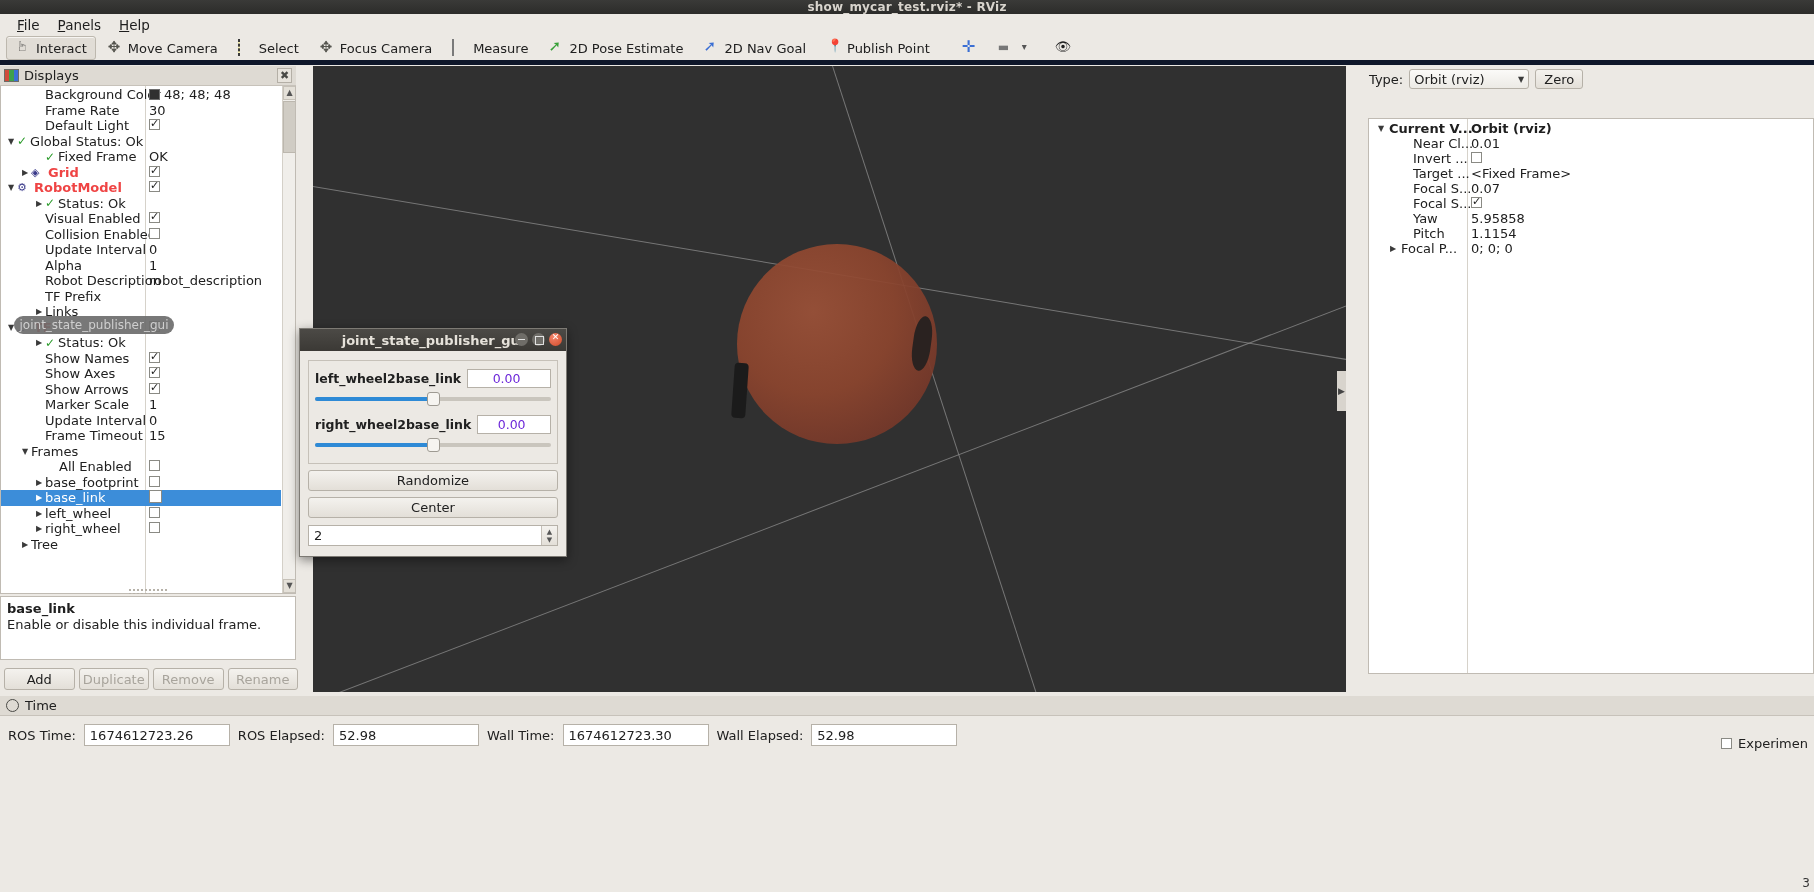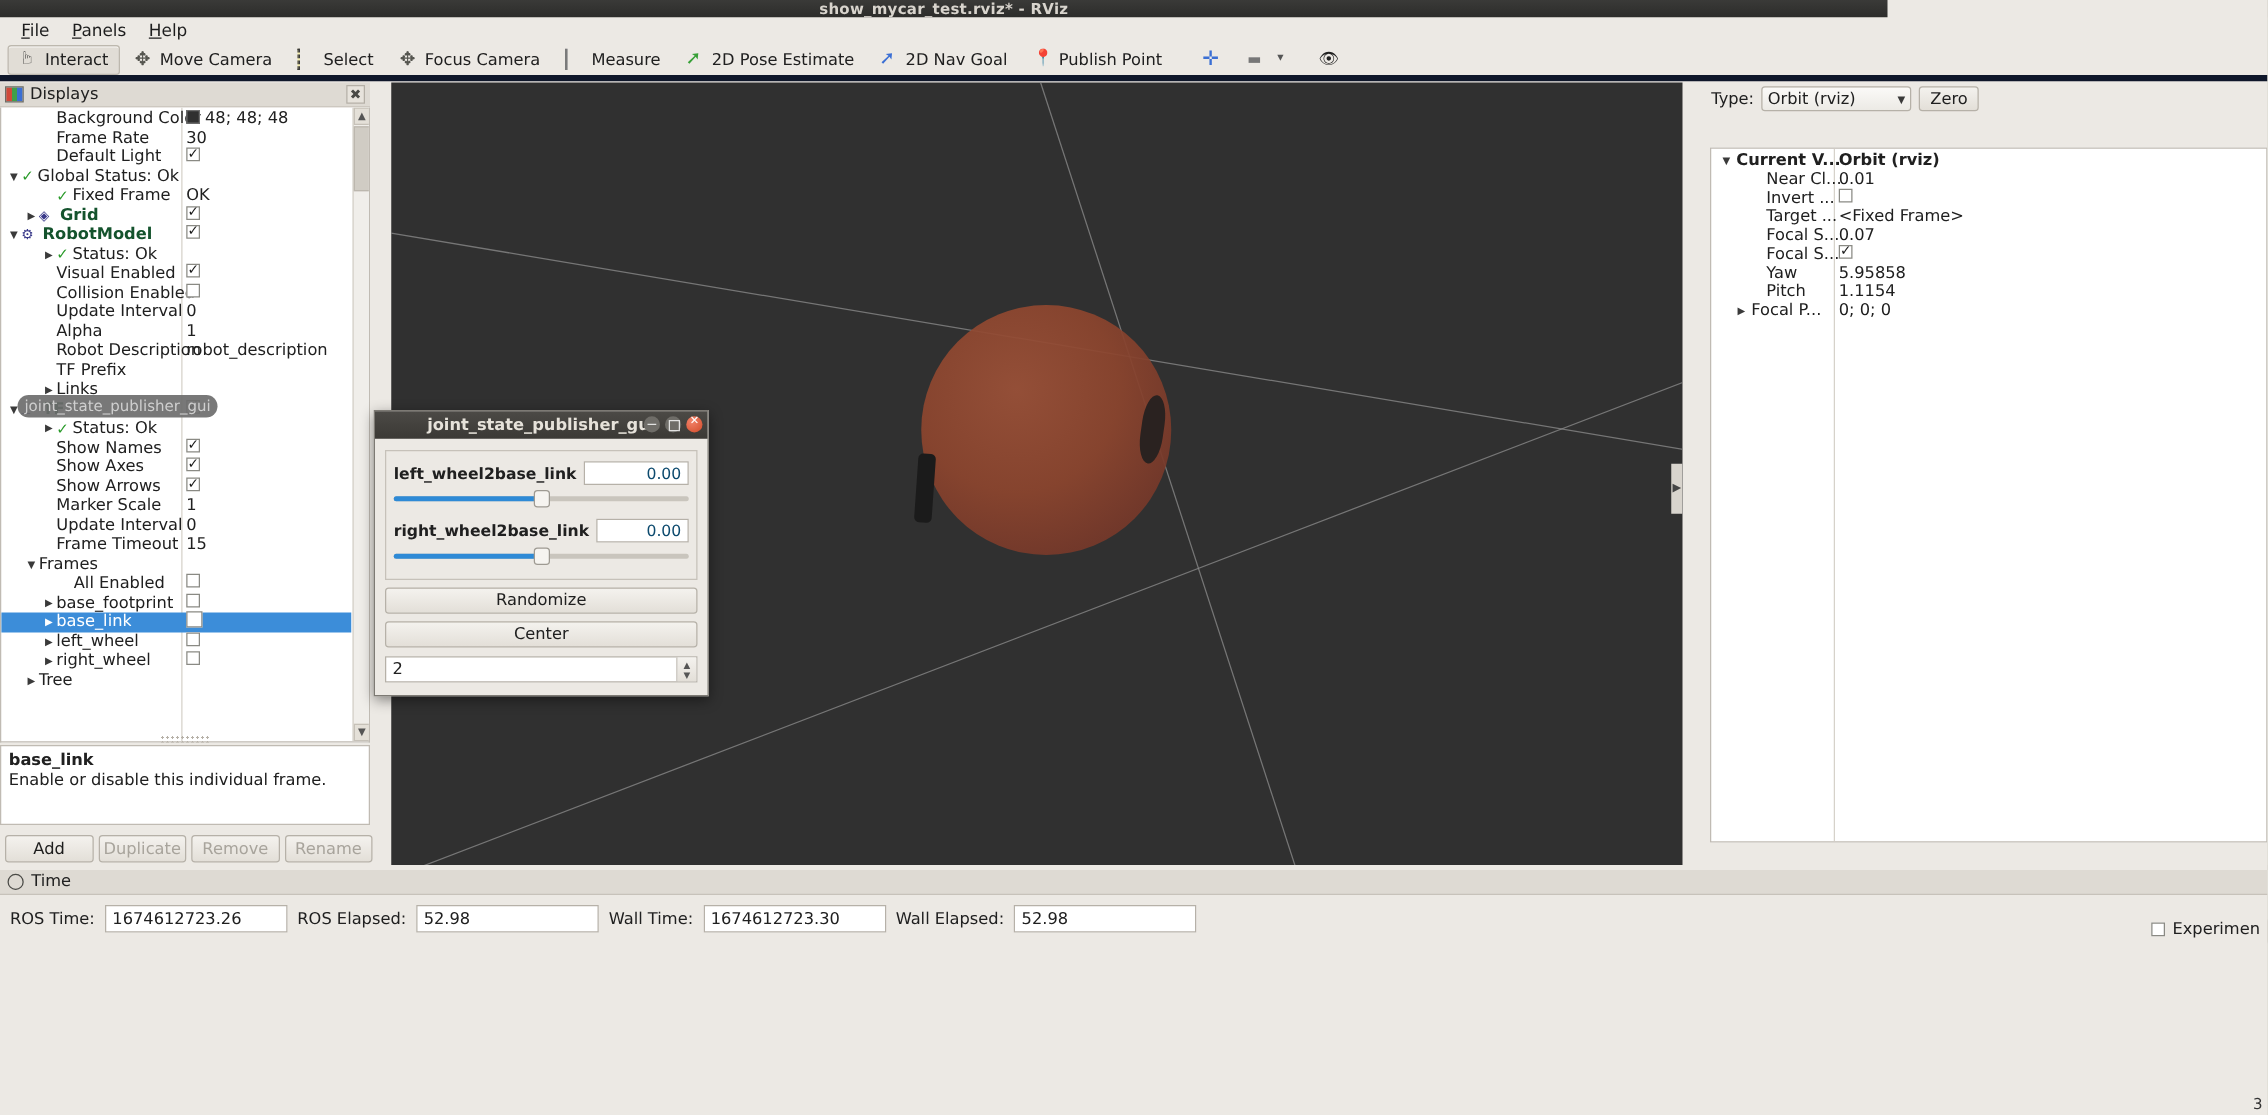--- a/index.html
+++ b/index.html
@@ -9,21 +9,21 @@
     overflow: hidden;
     font-family: "DejaVu Sans", "Liberation Sans", sans-serif;
     font-size: 13px;
     color: #202020;
     background: #d6d2ca;
   }
   #app { position: relative; width: 1814px; height: 892px; background: #ece9e4; }
 
   
   .titlebar {
-    position: absolute; left: 0; top: 0; width: 1510px; height: 14px;
+    position: absolute; left: 0; top: 0; width: 1814px; height: 14px;
     background: linear-gradient(#3a3a38, #2c2c2a);
     color: #d8d4cd; font-size: 12px; text-align: center;
     line-height: 14px; overflow: hidden;
   }
   .titlebar .ttxt { font-weight: bold; letter-spacing: .2px; }
 
   
   .menubar {
     position: absolute; left: 0; top: 14px; width: 1814px; height: 22px;
     background: #ece9e4; display: flex; align-items: center; padding-left: 8px;
@@ -87,21 +87,21 @@
 
   .trow {
     position: relative; display: flex; align-items: center;
     height: 15.5px; font-size: 13px; padding-left: 0;
   }
   .trow.sel { background: #3c8dd9; color: #fff; }
   .trow .arrow { width: 12px; text-align: center; font-size: 8px; color: #3a3a3a; flex:0 0 12px;}
   .trow.sel .arrow { color: #fff; }
   .trow .tname { white-space: nowrap; overflow: hidden; }
   .trow .tval { position: absolute; left: 148px; white-space: nowrap; }
-  .tname.link { color: #14532d; font-weight: bold; text-align: right; }
+  .tname.link { color: #ef4444; font-weight: bold; text-align: right; }
   .check { width: 11px; height: 11px; border: 1px solid #8a8a84; background: #fff; display:inline-block; position:relative;}
   .check.on::after { content: "✓"; position: absolute; left: 0px; top: -3px; font-size: 11px; color: #1a1a1a; }
   .chk-mark { color: #2a9b2a; font-weight: bold; font-size: 12px; margin-right:3px;}
   .colorbox { width: 11px; height: 11px; background: #303030; border: 1px solid #6d6d6d; display:inline-block; vertical-align: -1px; margin-right: 4px;}
   .vline { position: absolute; left: 144px; top: 0; bottom: 0; width: 1px; background: #d6d2ca; }
 
   .tip-bubble {
     position: absolute; left: 13px; top: 230px; width: 160px; height: 18px;
     background: rgba(108,108,108,.92); border-radius: 9px;
     color: #cfcfcf; font-size: 12px; text-align: center; line-height: 18px;
@@ -169,22 +169,22 @@
   .wbtn::after { content:""; position:absolute; left: 3px; top: 6px; width: 7px; height: 1px; background: rgba(255,255,255,.8); }
   .wbtn.max::after { content:""; left:3px; top:3px; width:7px; height:7px; background:transparent; border:1px solid rgba(255,255,255,.8); }
   .wbtn.cls::after { content:"✕"; left:0; top:-2px; width:13px; height:13px; font-size:9px; color:#fff;
      background:transparent; text-align:center; line-height:13px;}
 
   .jsp-group { margin: 9px 8px 0 8px; border: 1px solid #c6c1b9; padding: 8px 6px 10px 6px; background: #ece9e4;}
   .jrow { display: flex; align-items: center; gap: 6px; margin-bottom: 2px; }
   .jlabel { font-weight: bold; font-size: 12.5px; white-space: nowrap; }
   .jfield {
     margin-left: auto; width: 112px; height: 19px; background: #fff;
-    border: 1px solid #b6b1a8; font-size: 12.5px; text-align: right;
-    padding-right: 5px; line-height: 17px; color: #0c4a6e;
+    border: 1px solid #b6b1a8; font-size: 12.5px; text-align: center;
+    padding-right: 5px; line-height: 17px; color: #6d28d9;
   }
   .slider { position: relative; height: 16px; margin: 3px 0 8px 0; }
   .slider .strack { position: absolute; left: 0; right: 0; top: 6px; height: 4px; background: #c9c5bd; border-radius: 2px; }
   .slider .sfill { position: absolute; left: 0; top: 6px; height: 4px; background: #2e8ad6; border-radius: 2px; }
   .slider .sthumb {
     position: absolute; top: 1px; width: 13px; height: 14px; background: #f6f4f0;
     border: 1px solid #9e9a92; border-radius: 3px;
   }
   .jbtn {
     margin: 6px 8px 0 8px; height: 21px; background: linear-gradient(#f4f2ee,#e3dfd8);

